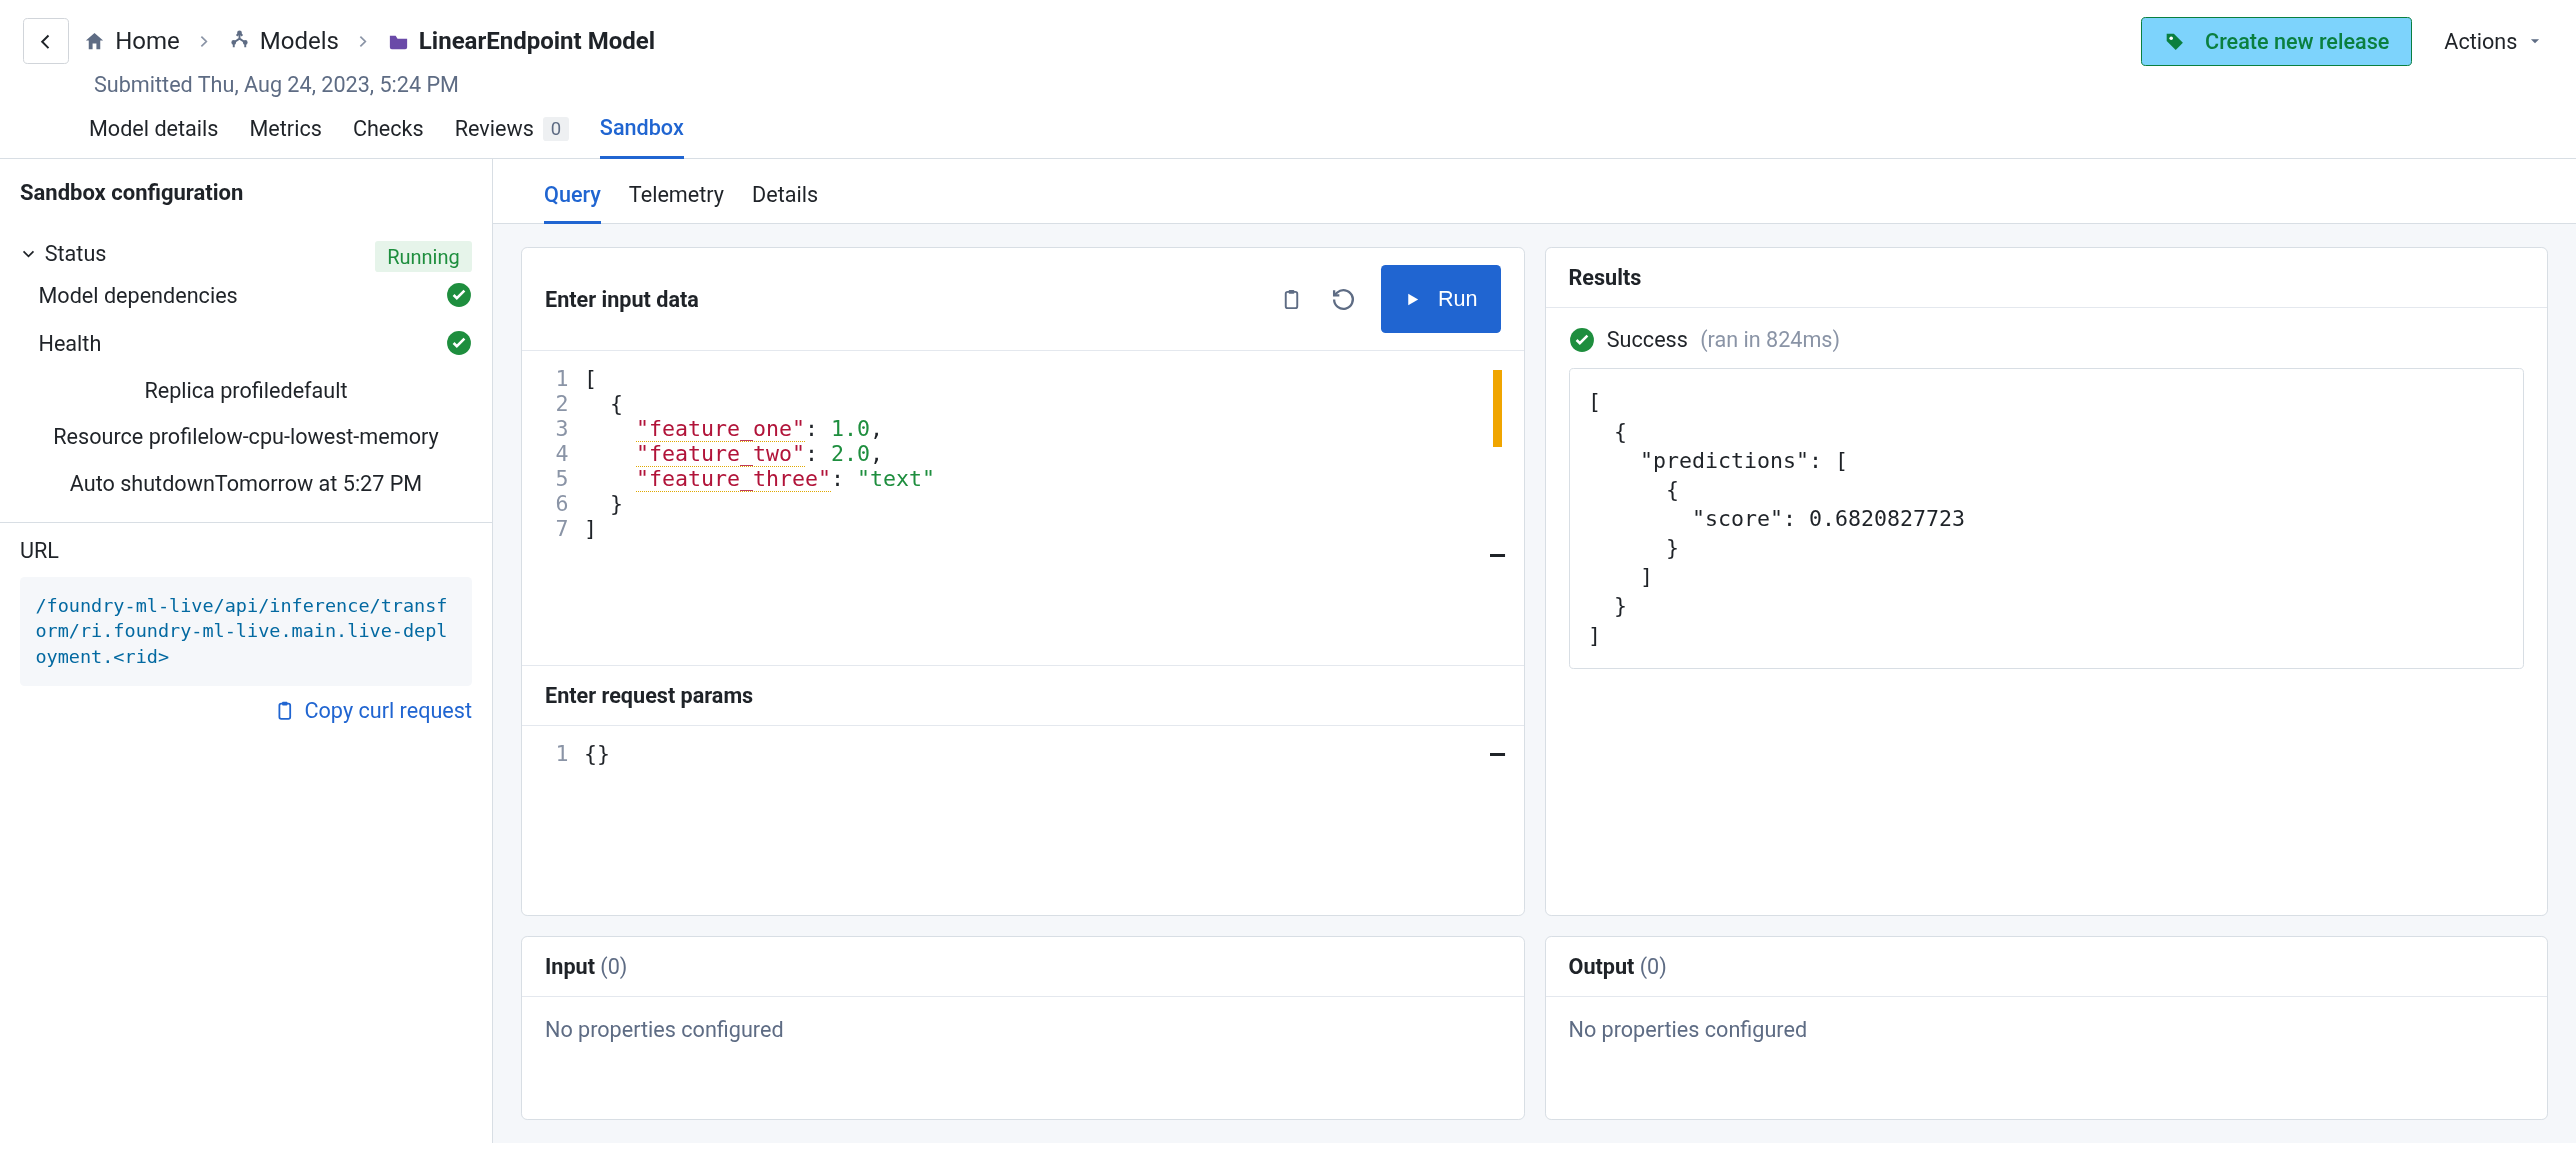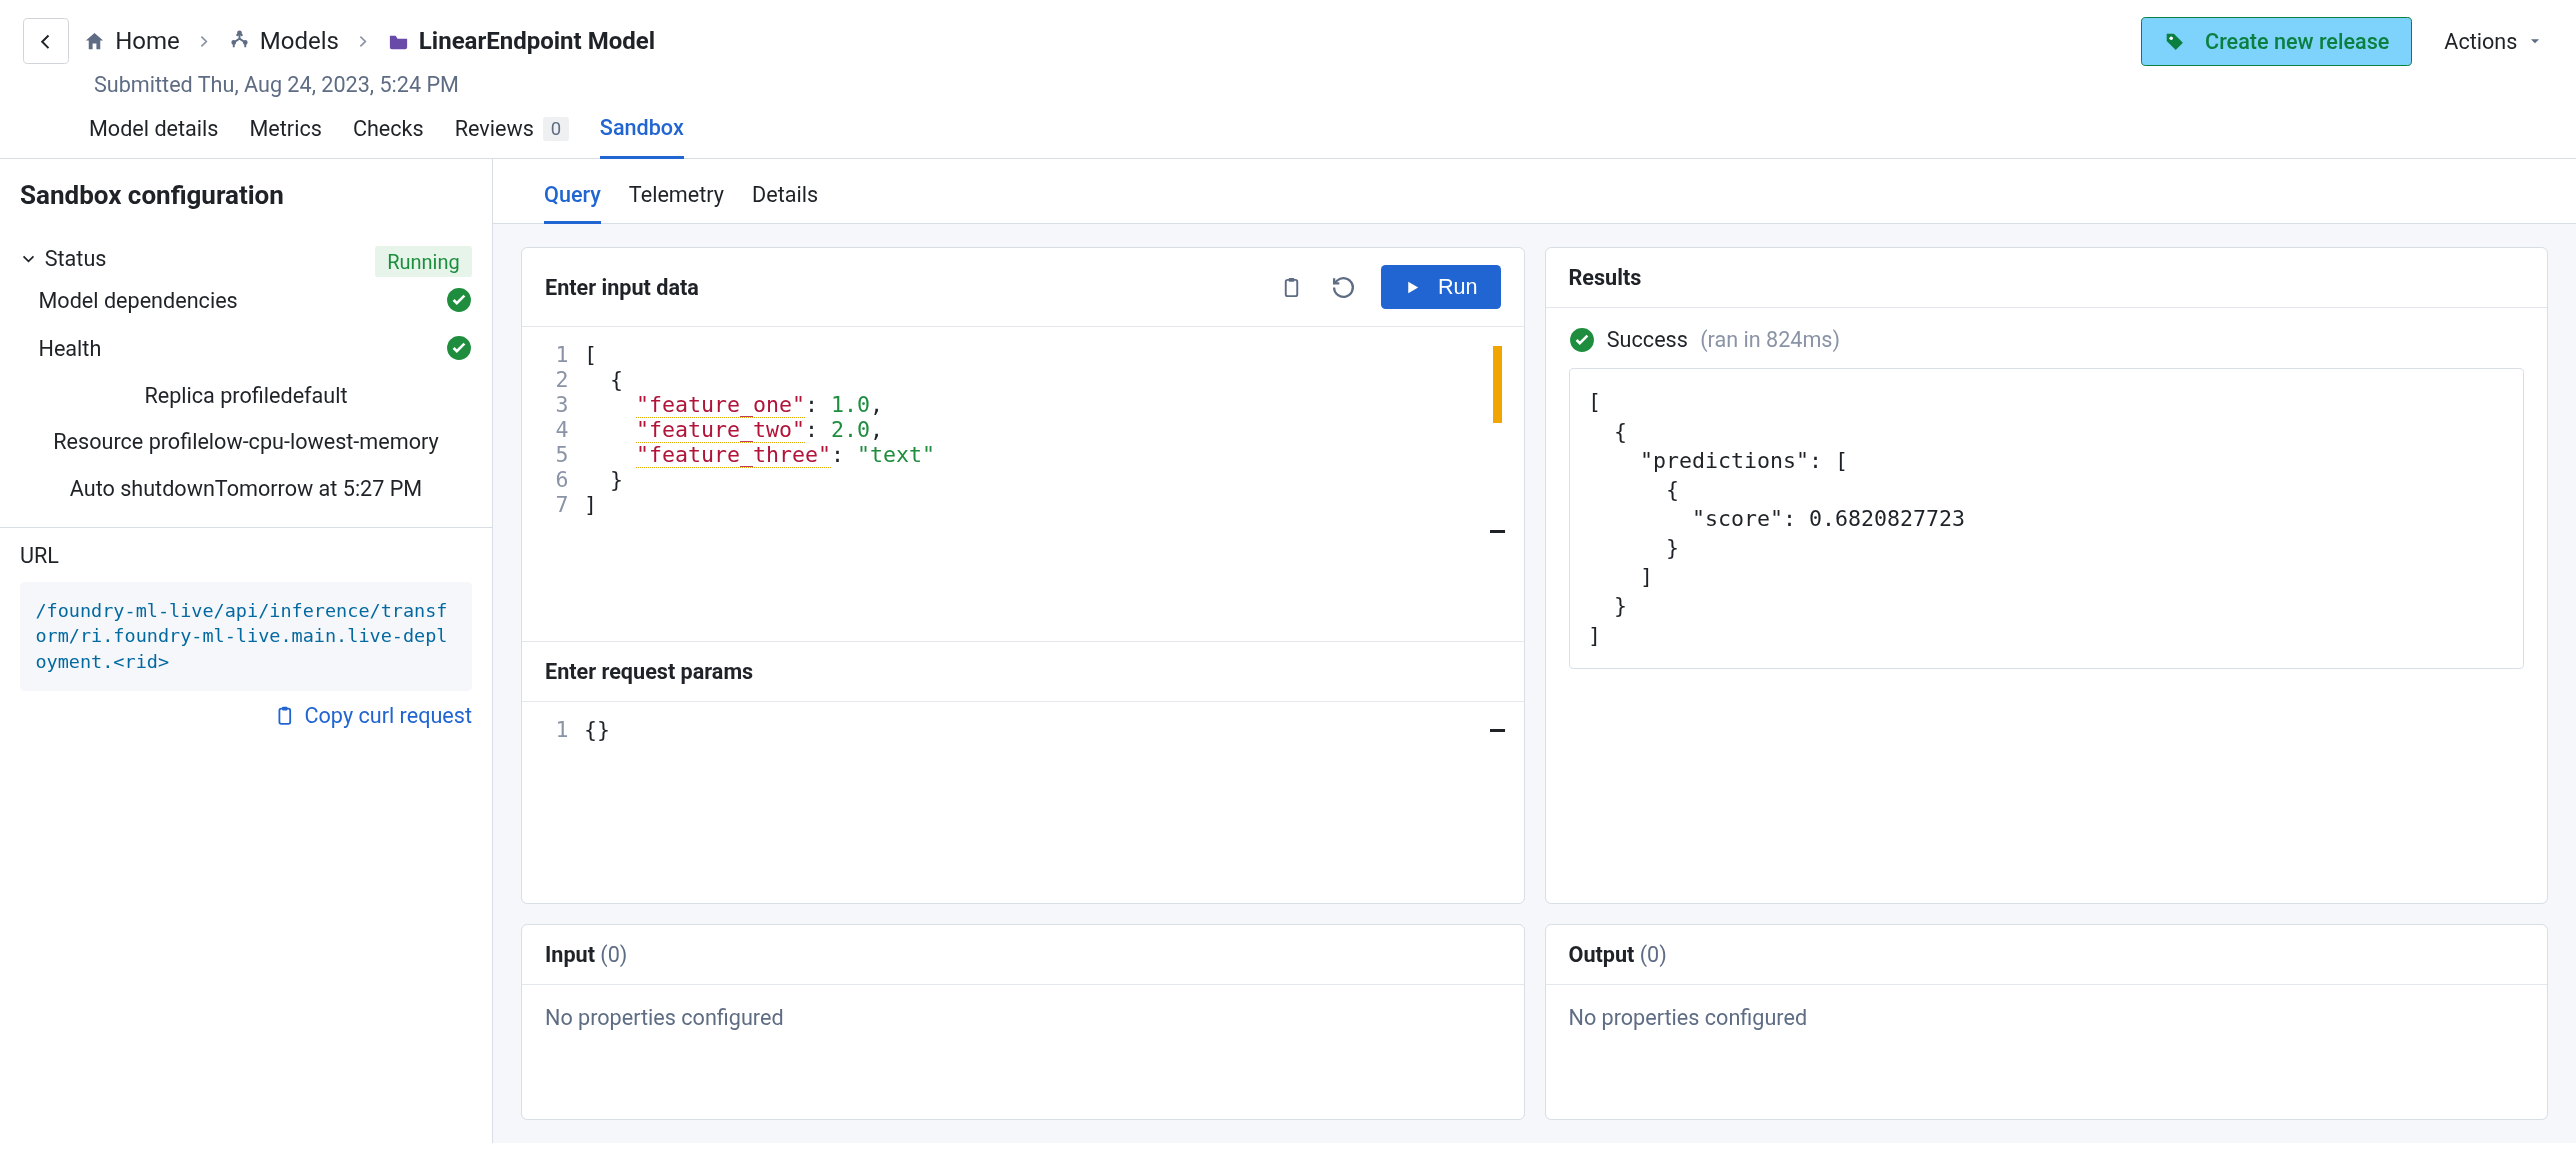--- a/index.html
+++ b/index.html
@@ -20,21 +20,21 @@
   
   
   .primary-tabs { display: flex; align-items: center; gap: 31px; padding: 18.5px 0 0 89px; border-bottom: 0.8px solid #d8dee4; }
   .primary-tab { padding: 0 0 15.4px 0; color: #1f2328; cursor: pointer; display: flex; align-items: center; gap: 9.2px; }
   .primary-tab.active { color: #2065d1; border-bottom: 3.1px solid #2065d1; font-weight: 500; margin-bottom: -0.8px; }
   .count-badge { background: #eef0f2; color: #5e6c84; border-radius: 3.1px; padding: 0.8px 7.7px; font-size: 18.5px; }
   
   
   .body { display: flex; height: calc(100% - 173px); }
   .sidebar { width: 493px; border-right: 1.5px solid #d8dee4; padding: 21.6px 20px 0 20px; }
-  .sidebar h2 { font-size: 26px; font-weight: 700; margin-bottom: 36px; }
+  .sidebar h2 { font-size: 22px; font-weight: 700; margin-bottom: 36px; }
   .stop-btn { width: 100%; border: 1.5px solid #bcd1f0; color: #2065d1; background: #fff; padding: 10.8px 0; border-radius: 4.6px; font-size: 21.6px; cursor: pointer; }
   
   .section-row { display:flex; align-items:flex-start; justify-content:space-between; margin-top: 23px; }
   .status-row { margin-top: 23px; }
   .collapse { display:flex; align-items:center; gap:7.7px; color:#1f2328; cursor:pointer; }
   .running-badge { background: #e6f4ea; color: #1e8e3e; border-radius:3.1px; padding: 3.1px 12.3px; font-size: 20px; }
   .kv { display:flex; align-items:center; justify-content:space-between; padding: 10.8px 0 10.8px 18.5px; color:#1f2328; }
   .kv .label { color:#1f2328; }
   .check-icon { width: 26px; height: 26px; }
   .profile-row { display:flex; justify-content:center; padding: 10.8px 0; }
@@ -50,21 +50,21 @@
   .sub-tab { padding-bottom: 14px; cursor:pointer; }
   .sub-tab.active { color:#2065d1; border-bottom:3.1px solid #2065d1; font-weight:500; margin-bottom:-0.8px; }
   
   .main-body { flex:1; background:#f5f7fa; padding: 23px 28px 23px 28px; display:grid; grid-template-columns: 1fr 1fr; grid-template-rows: auto auto; gap: 20px; }
   
   .card { background:#fff; border:0.8px solid #d8dee4; border-radius:6.2px; display:flex; flex-direction:column; }
   .card-header { display:flex; align-items:center; justify-content:space-between; padding: 17px 23px; border-bottom:0.8px solid #e4e8ee; }
   .card-title { font-weight:700; }
   .card-tools { display:flex; align-items:center; gap: 23px; }
   .icon-btn { width:29px; height:29px; display:flex; align-items:center; justify-content:center; cursor:pointer; color:#5e6c84; }
-  .run-btn { background:#2065d1; color:#fff; border-radius:4.6px; padding: 9px 23px; display:flex; align-items:center; gap:17px; cursor:pointer; border:none; font-size:21.6px; }
+  .run-btn { background:#2065d1; color:#fff; border-radius:4.6px; padding: 21px 23px; display:flex; align-items:center; gap:17px; cursor:pointer; border:none; font-size:21.6px; }
   
   .editor { font-family: "SFMono-Regular", Consolas, monospace; font-size: 21.6px; padding: 15.4px 0; position:relative; }
   .editor .line { display:flex; }
   .gutter { width:62px; text-align:right; color:#8a94a6; padding-right: 15.4px; user-select:none; }
   .code { white-space: pre; }
   .str { color:#b11339; border-bottom: 1.5px dotted #e0a800; }
   .num { color:#1e8e3e; }
   .punc { color:#1f2328; }
   .editor-strip { position:absolute; right:21.6px; top:18.5px; width:9.2px; height:77px; background:#f0a500; }
   .editor-minus { position:absolute; right:18.5px; bottom:-10.8px; color:#1f2328; font-weight:700; font-size:25px; }

